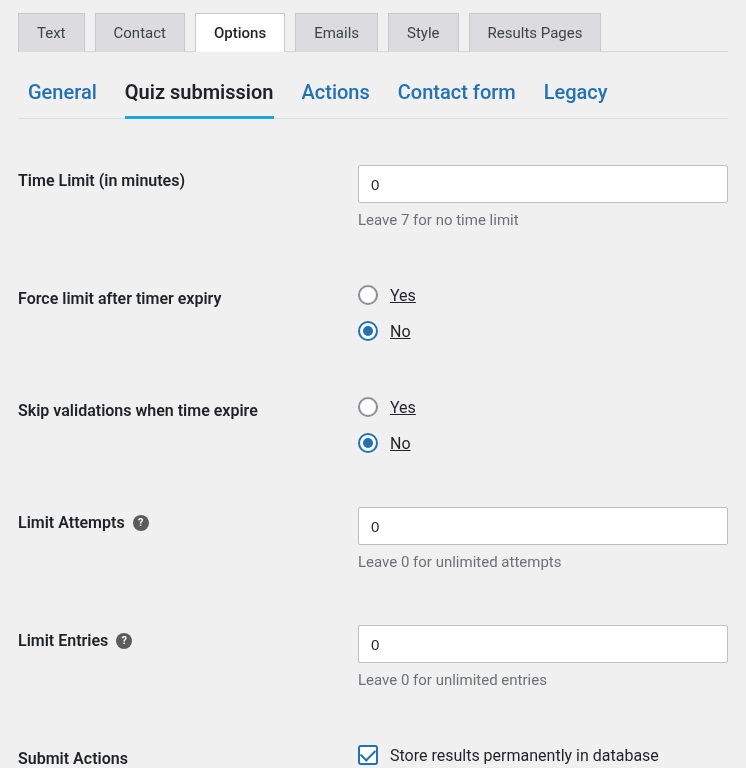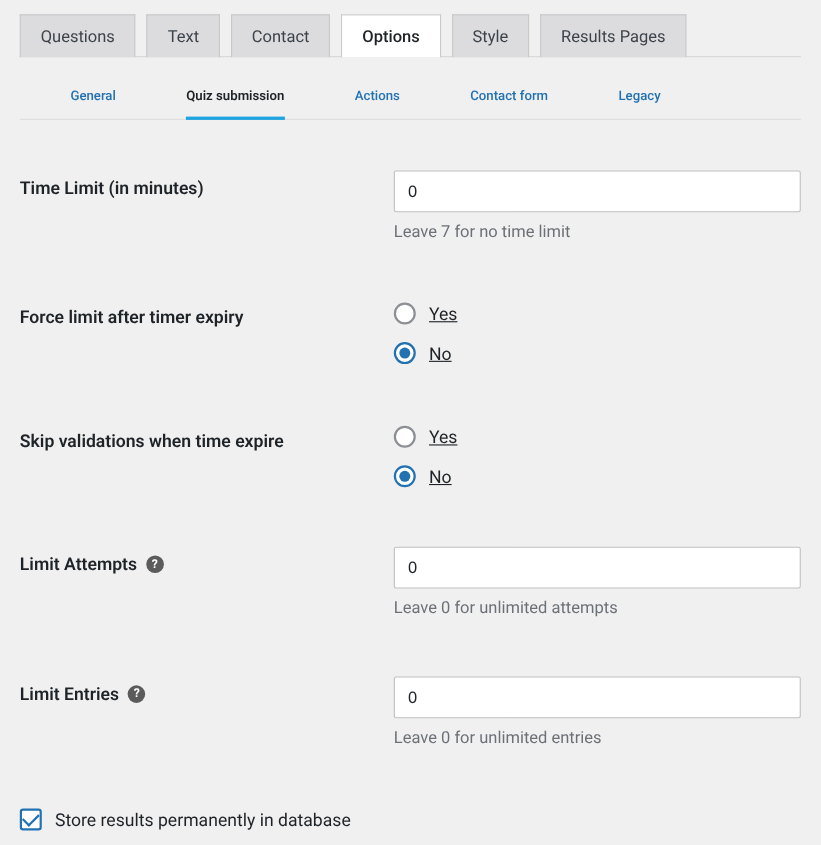--- a/index.html
+++ b/index.html
@@ -43,27 +43,26 @@
   }
   
   .sub-tabs {
     display: flex;
     gap: 28px;
     padding: 28px 10px 0 10px;
     border-bottom: 1px solid #dddddd;
   }
   .sub-tab {
     color: #2271b1;
-    font-size: 12px;
+    font-size: 20px;
     font-weight: 500;
     padding-bottom: 14px;
     cursor: pointer;
     user-select: none;
     position: relative;
-    margin-left: 36px;
   }
   .sub-tab.active {
     color: #1d2327;
     font-weight: 600;
   }
   .sub-tab.active::after {
     content: "";
     position: absolute;
     left: 0; right: 0; bottom: -1px;
     height: 3px;
@@ -185,24 +184,24 @@
     transform: rotate(-45deg);
     margin-top: -3px;
   }
 </style>
 </head>
 <body>
 
 <div class="page">
 
   <div class="top-tabs">
-    <div class="top-tab">Questions</div>
     <div class="top-tab">Text</div>
     <div class="top-tab">Contact</div>
     <div class="top-tab active">Options</div>
+    <div class="top-tab">Emails</div>
     <div class="top-tab">Style</div>
     <div class="top-tab">Results Pages</div>
   </div>
 
   <div class="sub-tabs">
     <div class="sub-tab">General</div>
     <div class="sub-tab active">Quiz submission</div>
     <div class="sub-tab">Actions</div>
     <div class="sub-tab">Contact form</div>
     <div class="sub-tab">Legacy</div>
@@ -272,20 +271,23 @@
         <span class="form-label">Limit Entries</span>
         <span class="help-icon">?</span>
       </div>
       <div class="form-control-cell">
         <input type="text" class="text-input" value="0" style="">
         <div class="help-text">Leave 0 for unlimited entries</div>
       </div>
     </div>
 
     <div class="form-row" style="padding-bottom:10px;">
+      <div class="form-label-cell">
+        <span class="form-label">Submit Actions</span>
+      </div>
       <div class="form-control-cell">
         <div class="checkbox-group">
           <label class="checkbox-item">
             <span class="checkbox checked"></span>
             <span>Store results permanently in database</span>
           </label>
 
         </div>
       </div>
     </div>

